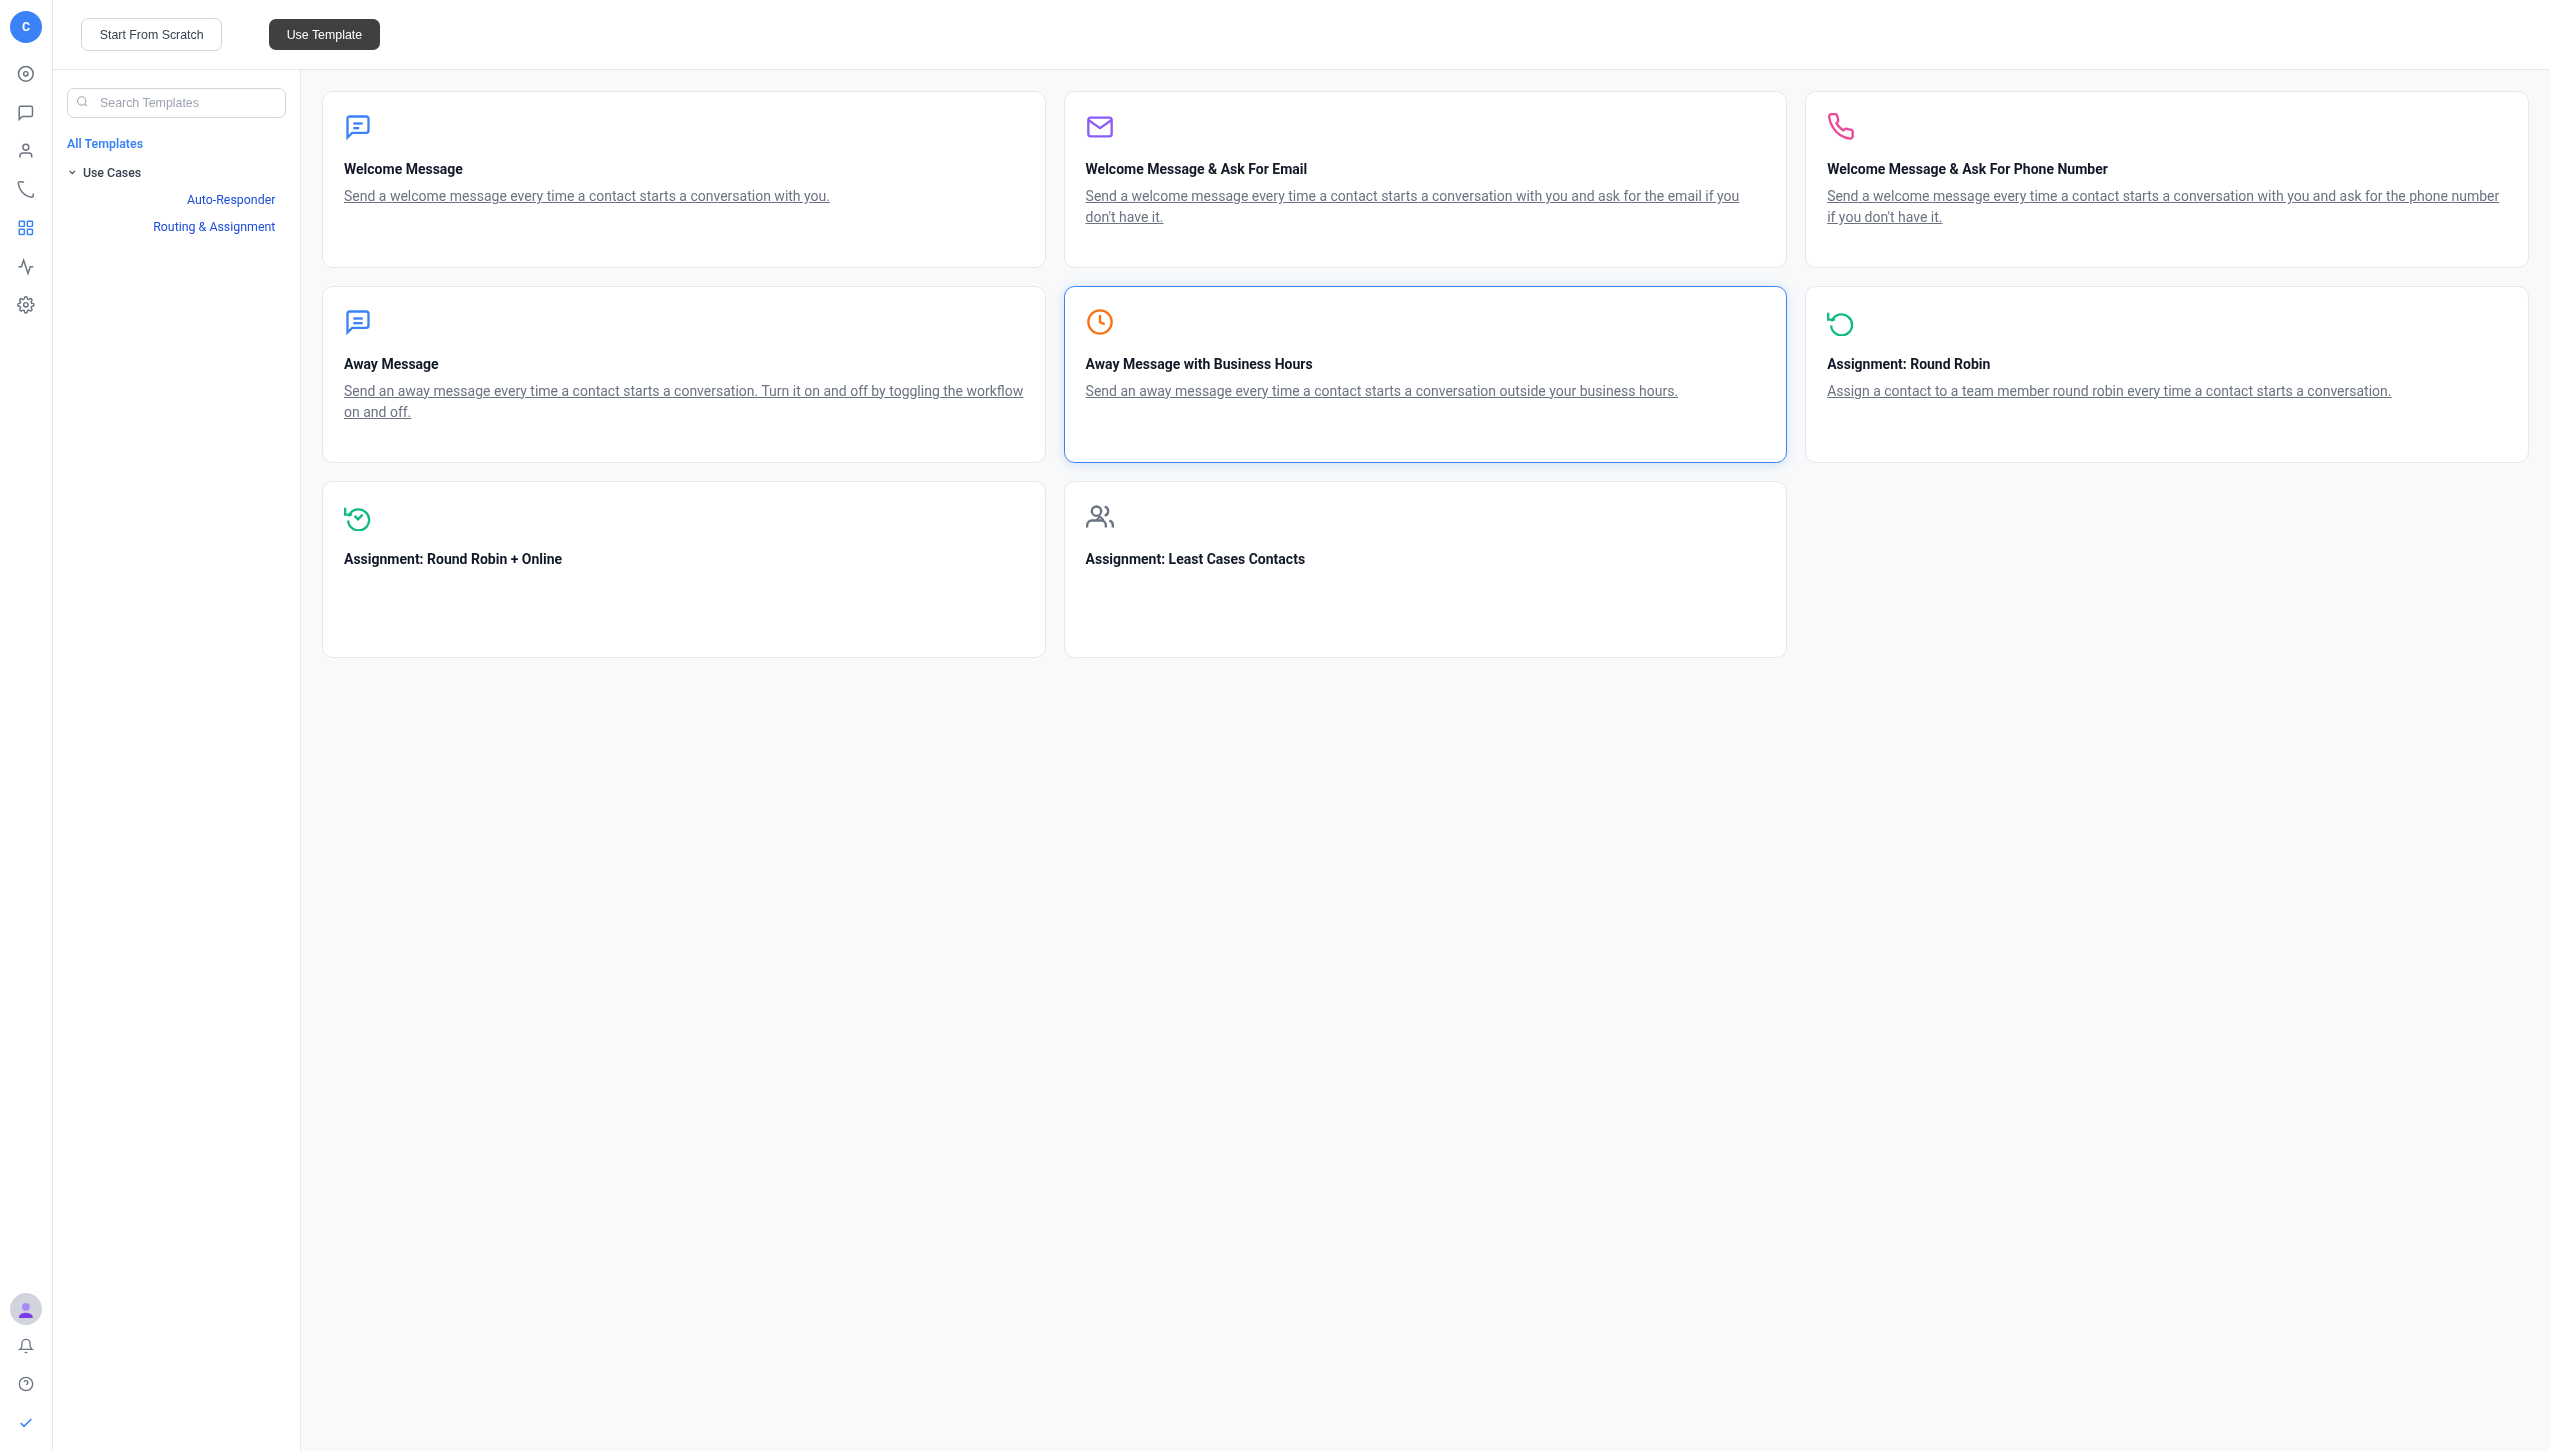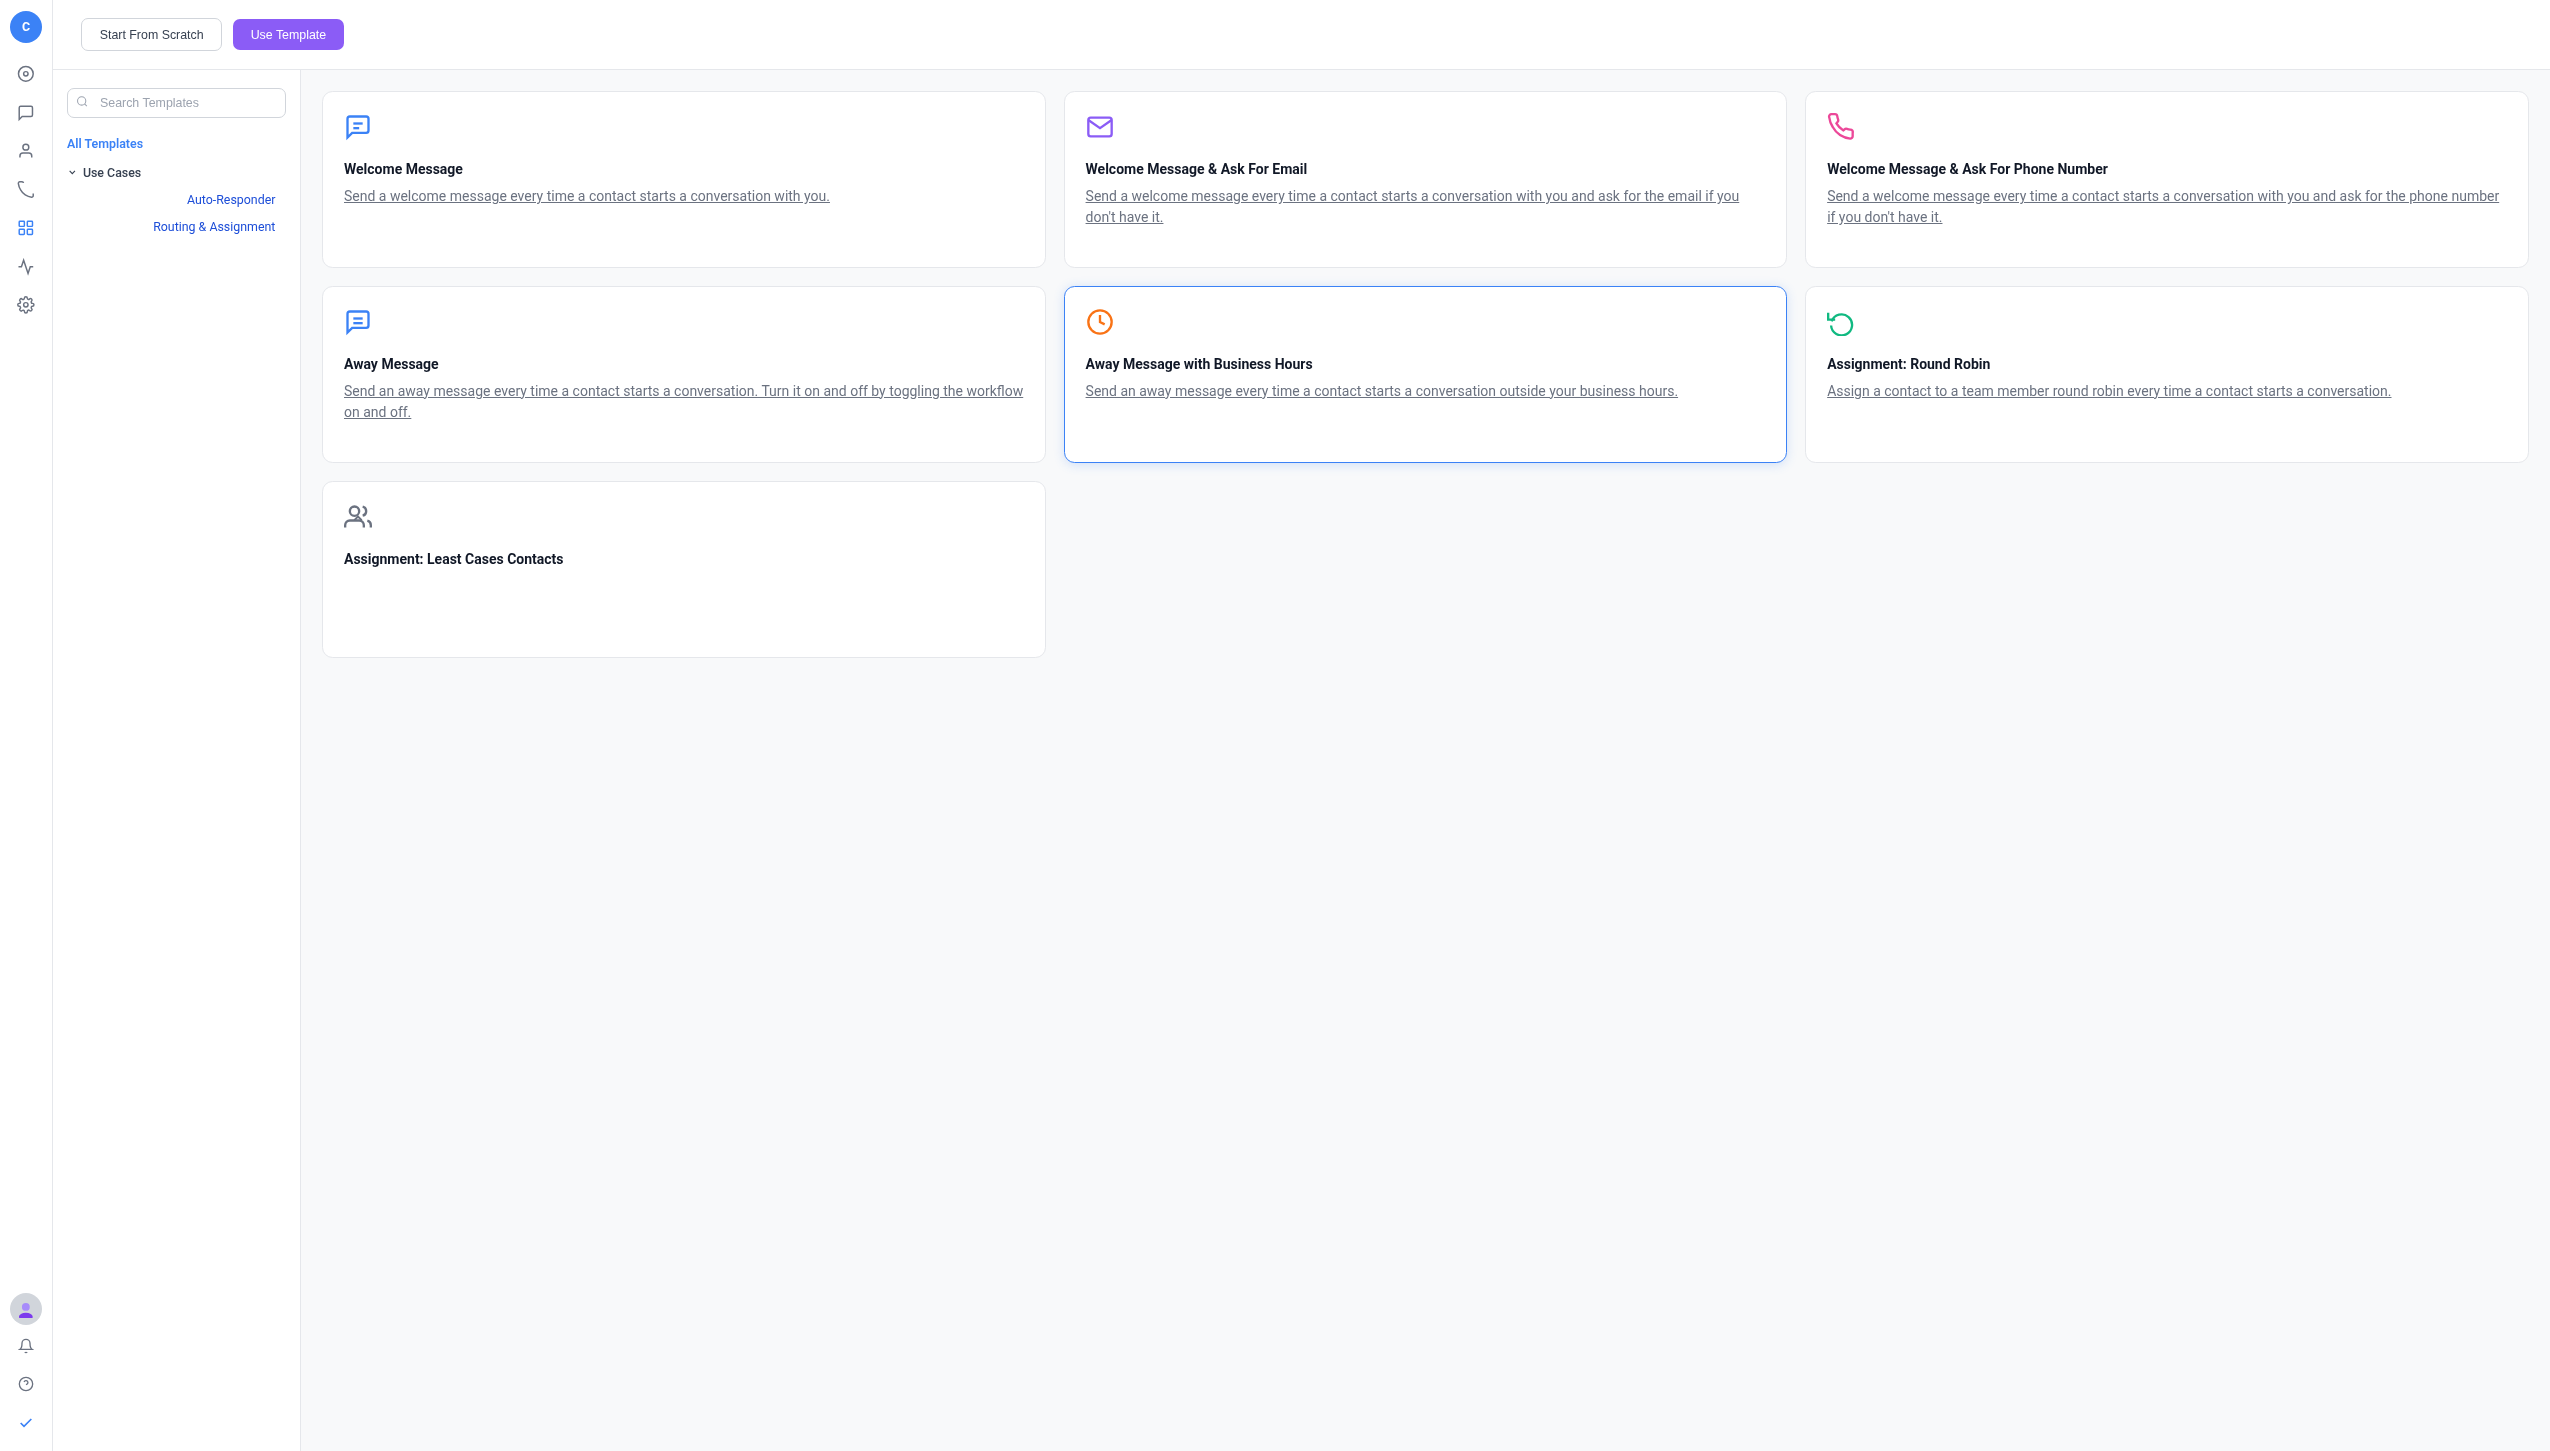--- a/index.html
+++ b/index.html
@@ -81,26 +81,27 @@
       background: #fff;
       border-radius: 7px;
       font-size: 12.4px;
       font-weight: 500;
       color: #374151;
       cursor: pointer;
     }
     .btn-use-template {
       padding: 8.9px 17.7px;
       border: none;
-      background: #8b5cf6;
+      background: #404040;
       border-radius: 7px;
       font-size: 12.4px;
       font-weight: 500;
       color: #fff;
       cursor: pointer;
+      margin-left: 36px;
     }
 
     
     .body-layout {
       display: flex;
       flex: 1;
       overflow: hidden;
     }
 
     
@@ -363,20 +364,31 @@
           <div class="card-icon">
             <svg width="28" height="28" viewBox="0 0 24 24" fill="none" stroke="#10b981" stroke-width="2">
                 <polyline points="1 4 1 10 7 10"></polyline>
                 <path d="M3.51 15a9 9 0 1 0 .49-3.51"></path>
               </svg>
           </div>
           <div class="card-title">Assignment: Round Robin</div>
           <div class="card-desc">Assign a contact to a team member round robin every time a contact starts a conversation.</div>
         </div>
 
+        <div class="template-card">
+          <div class="card-icon">
+            <svg width="28" height="28" viewBox="0 0 24 24" fill="none" stroke="#10b981" stroke-width="2">
+              <polyline points="1 4 1 10 7 10"></polyline>
+              <path d="M3.51 15a9 9 0 1 0 .49-3.51"></path>
+              <polyline points="9 11 12 14 16 10" stroke="#10b981" stroke-width="2" fill="none"></polyline>
+            </svg>
+          </div>
+          <div class="card-title">Assignment: Round Robin + Online</div>
+          <div class="card-desc"></div>
+        </div>
 
         <div class="template-card">
           <div class="card-icon">
             <svg width="28" height="28" viewBox="0 0 24 24" fill="none" stroke="#6b7280" stroke-width="2">
               <path d="M17 21v-2a4 4 0 0 0-4-4H5a4 4 0 0 0-4 4v2"></path>
               <circle cx="9" cy="7" r="4"></circle>
               <path d="M23 21v-2a4 4 0 0 0-3-3.87"></path>
               <path d="M16 3.13a4 4 0 0 1 0 7.75"></path>
               <polyline points="16 16 20 12 24 16" transform="translate(-4, 2) scale(0.8)"></polyline>
             </svg>

